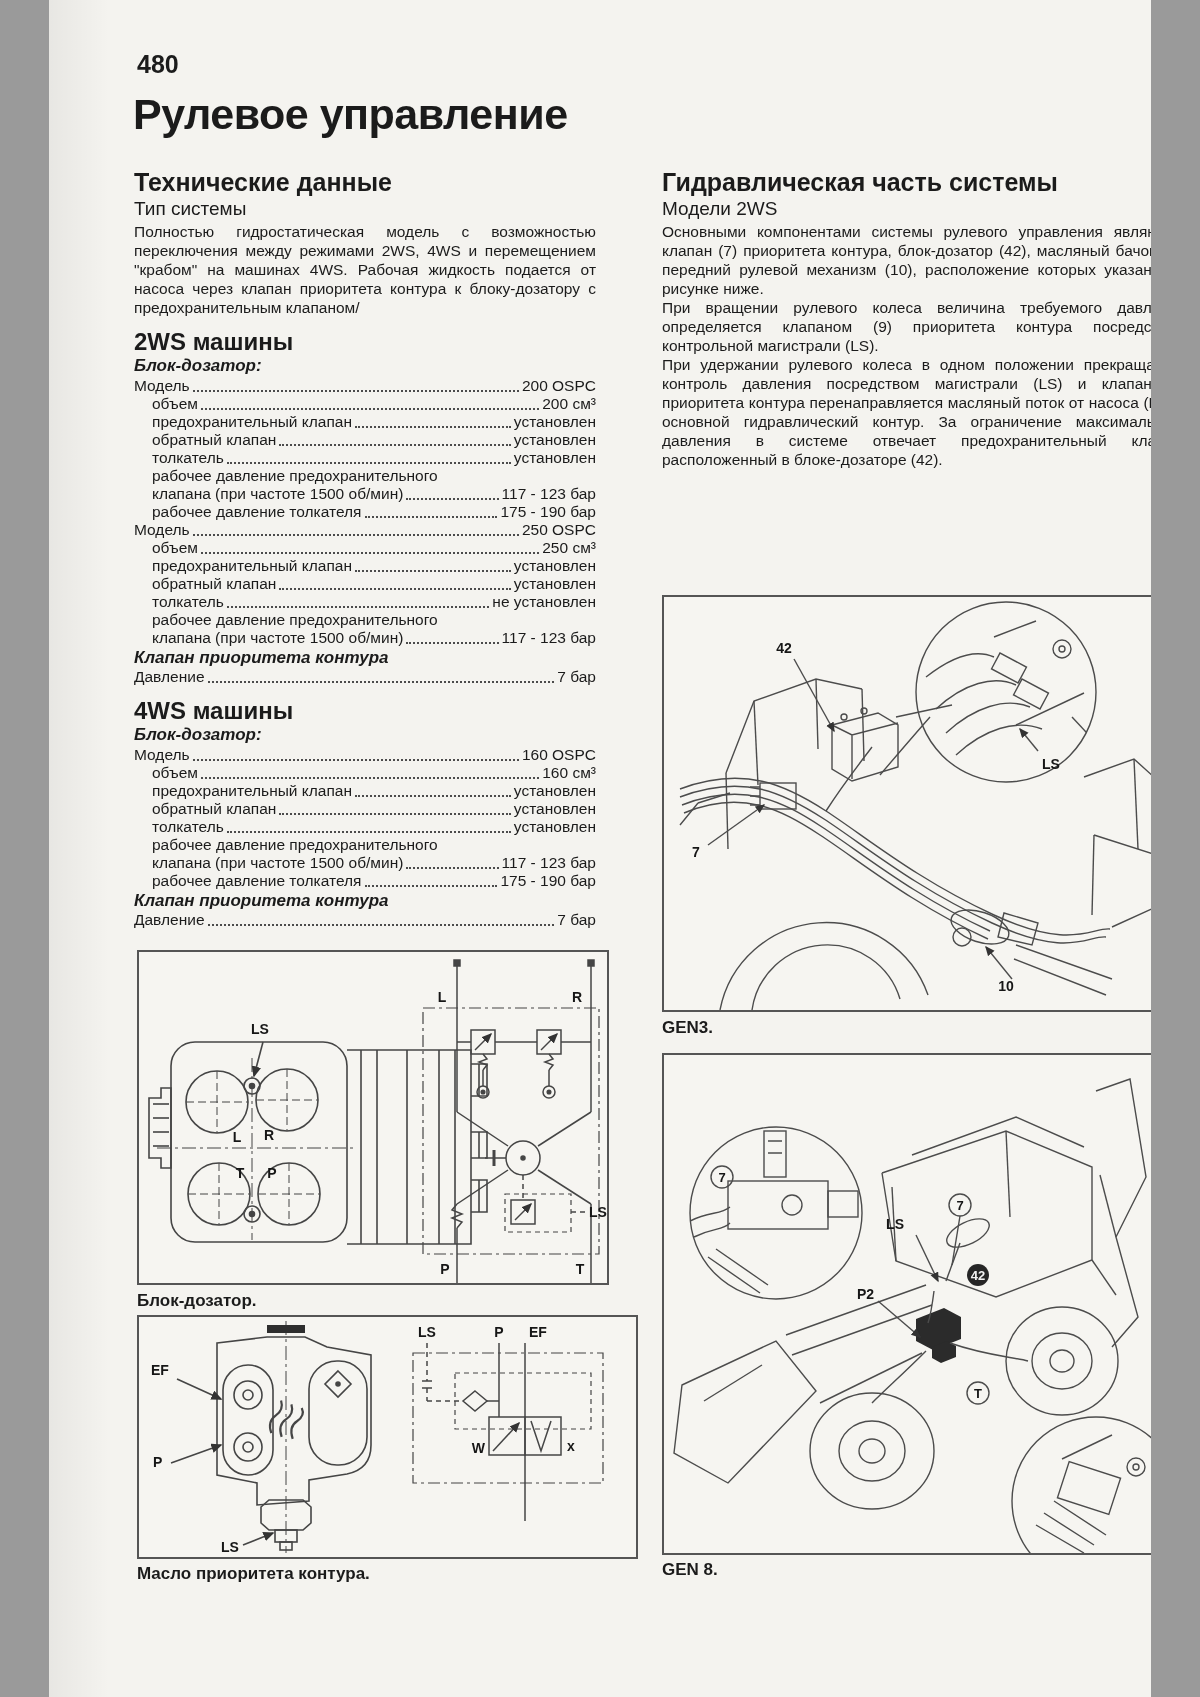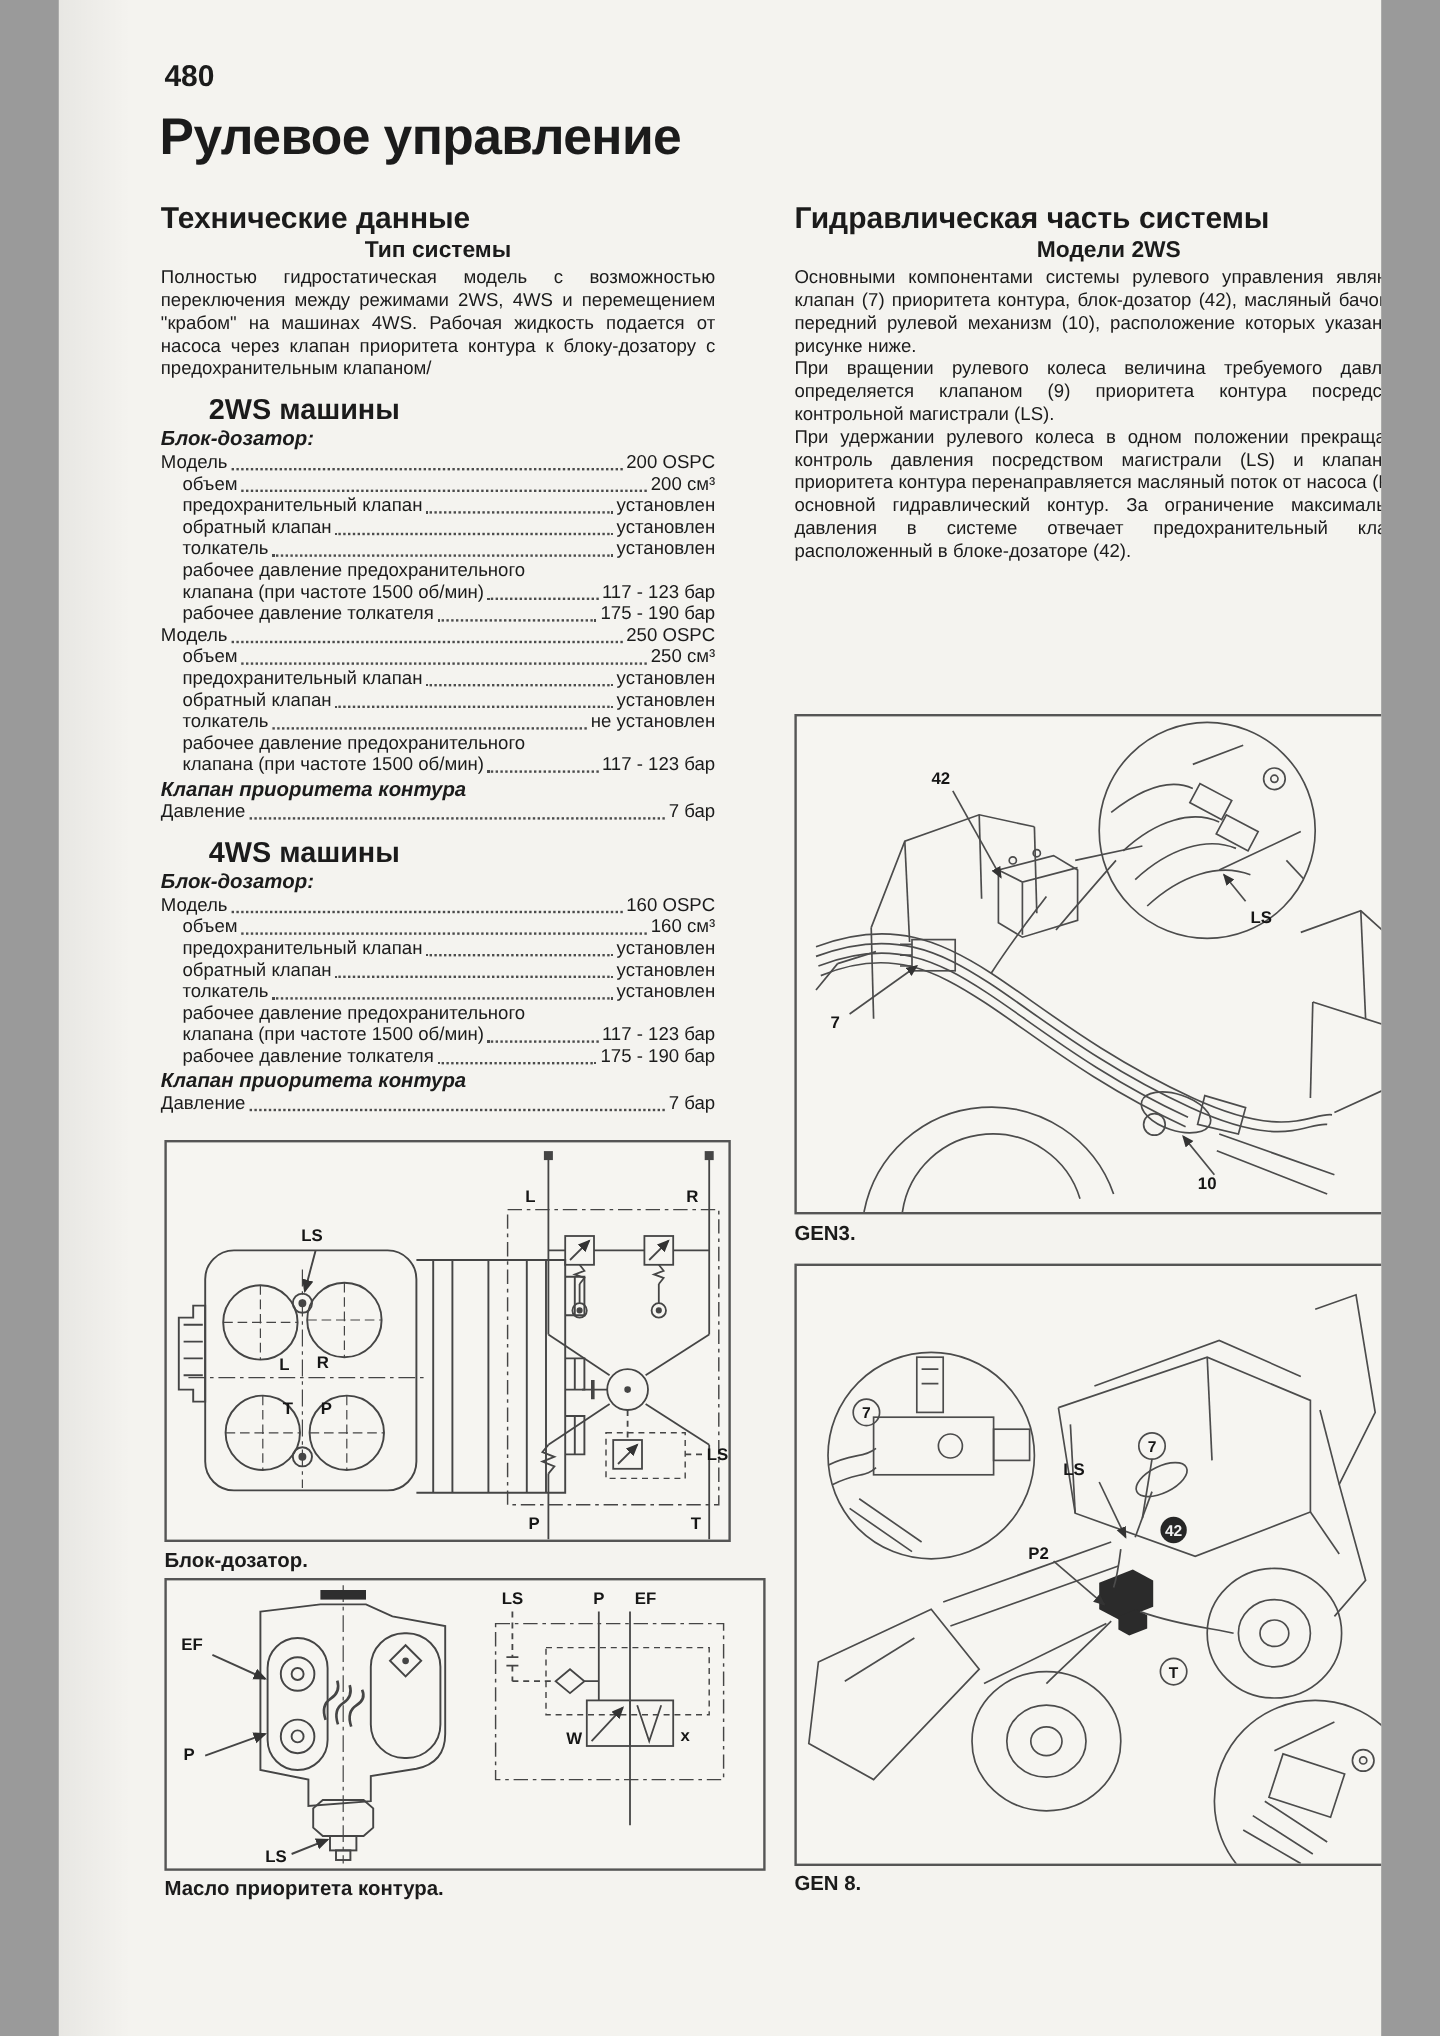--- a/index.html
+++ b/index.html
@@ -8,25 +8,25 @@
     font-family:"Liberation Sans",sans-serif;}
   .page::before{content:"";position:absolute;inset:0;pointer-events:none;
     background:linear-gradient(90deg,rgba(0,0,0,.05),rgba(0,0,0,0) 60px);}
   .pageno{position:absolute;left:88px;top:50px;font-size:25px;font-weight:bold;}
   .title{position:absolute;left:84px;top:90px;margin:0;font-size:43px;font-weight:bold;letter-spacing:-.5px;}
 
   .col-left{position:absolute;left:85px;top:168px;width:462px;}
   .col-right{position:absolute;left:613px;top:168px;width:524px;}
 
   .h2{font-size:25px;font-weight:bold;line-height:28px;margin:0;}
-  .h3{font-size:19px;font-weight:bold;line-height:23px;margin:1px 0 2px;text-align:center;}
+  .h3{font-size:19px;font-weight:normal;line-height:23px;margin:1px 0 2px;}
   .body-text{font-size:15.5px;line-height:19px;text-align:justify;margin:0 0 0;}
   .col-right .body-text{margin:0;}
 
-  .sec-h{font-size:24px;font-weight:bold;line-height:27px;margin-top:11px;margin-left:40px;}
+  .sec-h{font-size:24px;font-weight:bold;line-height:27px;margin-top:11px;}
   .block-h{font-size:17px;font-weight:bold;font-style:italic;line-height:20px;margin:1px 0 1px;}
   .valve-h{font-size:17px;font-weight:bold;font-style:italic;line-height:20px;margin:1px 0 0;}
   .spec{font-size:15.5px;}
   .spec-row{display:flex;align-items:flex-end;line-height:18px;height:18px;}
   .spec-row .lbl{white-space:nowrap;}
   .spec-row.ind .lbl{padding-left:18px;}
   .leader{flex:1;border-bottom:2px dotted #4b4b4b;margin:0 3px 3px 3px;min-width:8px;}
   .val{white-space:nowrap;}
   .spec-row.italic{align-items:flex-end;}
 

